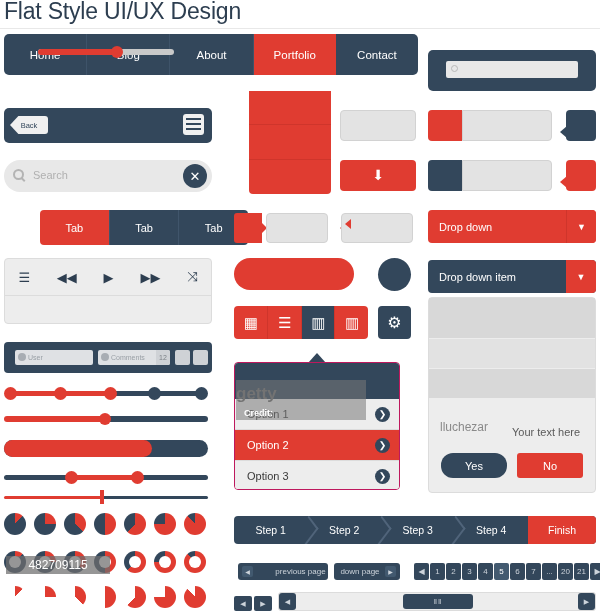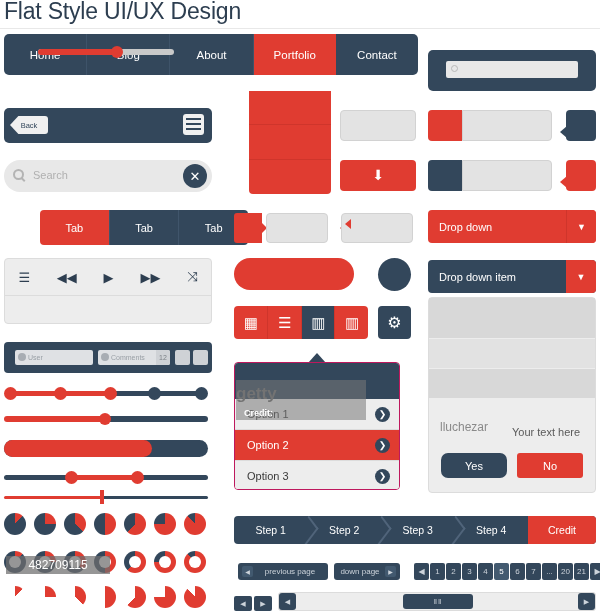--- a/index.html
+++ b/index.html
@@ -124,21 +124,21 @@
   .dd .dd-arr { width:30px; display:flex; align-items:center; justify-content:center; color:#fff; font-size:9px; }
 
   
   #dialog { left:428px; top:297px; width:168px; height:196px; background:#ededed;
       border:1px solid #dcdcdc; border-radius:4px; }
   #dlg-b1 { position:absolute; left:0; top:0; width:166px; height:40px; background:#d8d8d8; }
   #dlg-b2 { position:absolute; left:0; top:41px; width:166px; height:29px; background:#e2e2e2; }
   #dlg-b3 { position:absolute; left:0; top:71px; width:166px; height:29px; background:#d8d8d8; }
   #dlg-text { position:absolute; left:0; top:128px; width:166px; text-align:center; font-size:11px; color:#5a5a5a;margin-left:34px; }
   #dlg-yes { position:absolute; left:12px; top:155px; width:66px; height:25px; background:#33475b;
-      border-radius:7px; color:#fff; font-size:11px; }
+      border-radius:12px; color:#fff; font-size:11px; }
   #dlg-no  { position:absolute; left:88px; top:155px; width:66px; height:25px; background:#e03c31;
       border-radius:3px; color:#fff; font-size:11px; }
 
   
   #steps { left:234px; top:516px; width:362px; height:28px; background:#33475b; border-radius:4px;
       overflow:hidden; display:flex; }
   #steps .stp { flex:1; position:relative; display:flex; align-items:center; justify-content:center;
       color:#fff; font-size:10.5px; }
   #steps .stp:after { content:''; position:absolute; right:-7px; top:4px; width:14px; height:20px;
       border-top:2px solid #50647a; border-right:2px solid #50647a; transform:rotate(45deg) skew(8deg,8deg);
@@ -415,28 +415,28 @@
     <div class="stp">
       <span>Step 2</span>
     </div>
     <div class="stp">
       <span>Step 3</span>
     </div>
     <div class="stp prefinish">
       <span>Step 4</span>
     </div>
     <div class="stp finish last">
-      <span>Credit</span>
+      <span>Finish</span>
     </div>
   </div>
 
 <div class="pgbtn" id="prevpage">
   <span style="position:absolute;left:4px;width:11px;height:11px;background:#42soon;"></span>
   <span style="position:absolute;left:4px;top:3px;width:11px;height:11px;background:#42596f;border-radius:2px;display:flex;align-items:center;justify-content:center;font-size:6px;">◀</span>
-  <span style="margin-left:14px;">previous page</span>
+  <span style="margin-left:14px;padding-left:21px;">previous page</span>
 </div>
 <div class="pgbtn" id="nextpage">
   <span style="margin-right:14px;">down page</span>
   <span style="position:absolute;right:4px;top:3px;width:11px;height:11px;background:#42596f;border-radius:2px;display:flex;align-items:center;justify-content:center;font-size:6px;">▶</span>
 </div>
 <div class="abs" id="pagenums">
     <div class="pn">◀</div>
     <div class="pn">1</div>
     <div class="pn">2</div>
     <div class="pn">3</div>

